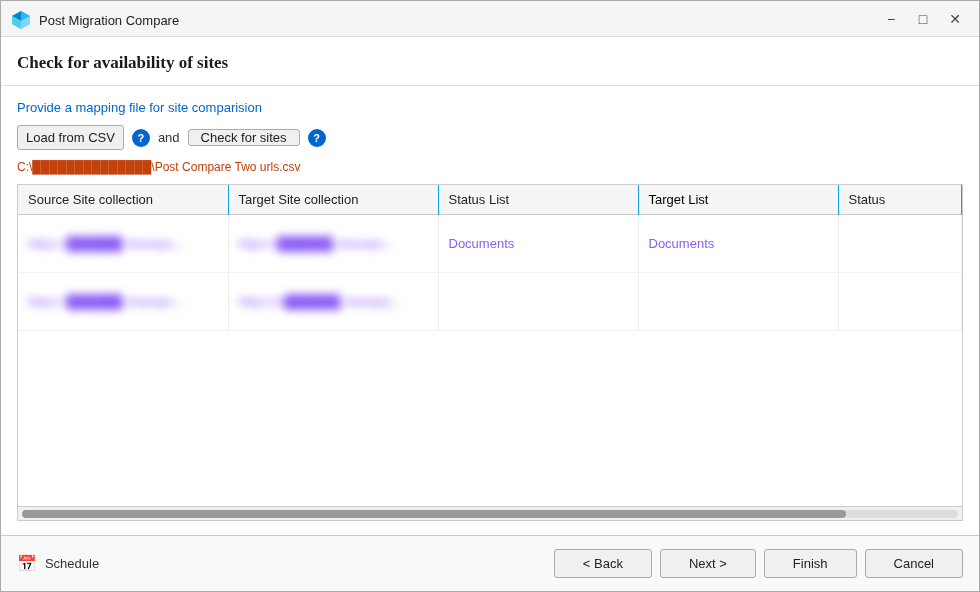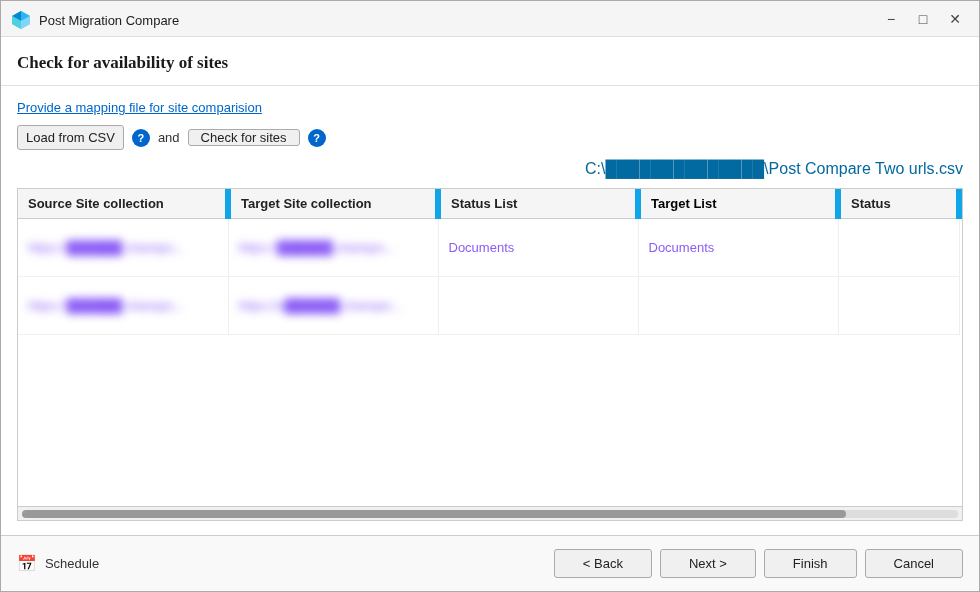--- a/index.html
+++ b/index.html
@@ -84,21 +84,20 @@
       padding: 14px 16px;
       display: flex;
       flex-direction: column;
       gap: 10px;
       overflow: hidden;
     }
 
     .mapping-label {
       font-size: 13px;
       color: #0066cc;
-      text-decoration: underline;
     }
 
     .toolbar-row {
       display: flex;
       align-items: center;
       gap: 8px;
     }
 
     .btn-load {
       padding: 4px 8px;
@@ -133,23 +132,22 @@
       padding: 0 12px;
       background: #f0f0f0;
       border: 1px solid #aaa;
       border-radius: 3px;
       cursor: pointer;
       font-size: 13px;
       color: #222;
     }
 
     .file-path {
-      font-size: 16px;
-      color: #0369a1;
-      text-align: right;
+      font-size: 12px;
+      color: #c2410c;
     }
 
     .table-container {
       flex: 1;
       border: 1px solid #ccc;
       overflow: hidden;
       display: flex;
       flex-direction: column;
     }
 
@@ -160,23 +158,23 @@
     }
 
     .data-table thead tr {
       background: #f5f5f5;
       border-bottom: 1px solid #ccc;
     }
 
     .data-table th {
       text-align: left;
       padding: 7px 10px;
-      font-weight: 700;
-      color: #222;
-      border-right: 6px solid #0ea5e9;
+      font-weight: 400;
+      color: #222;
+      border-right: 1px solid #0ea5e9;
       white-space: nowrap;
     }
 
     .data-table th.target-list {
       color: #000000;
     }
 
     .data-table td {
       padding: 21px 10px;
       border-right: 1px solid #eee;

